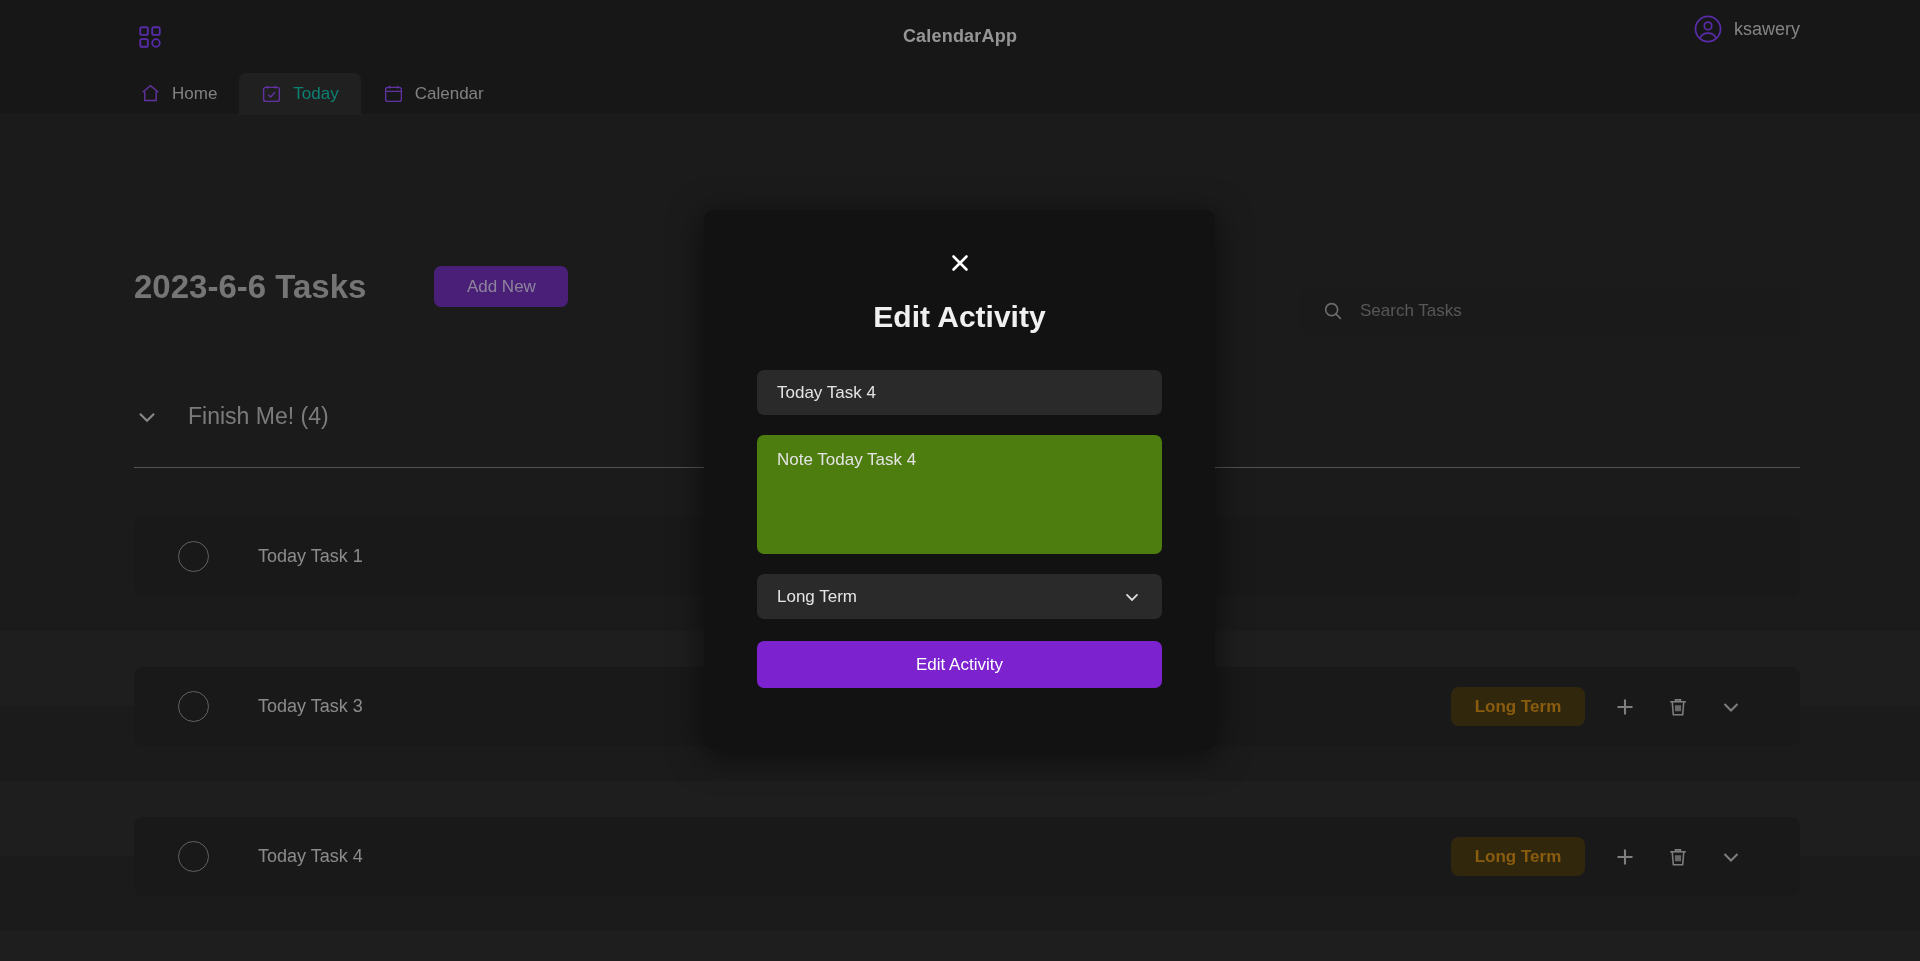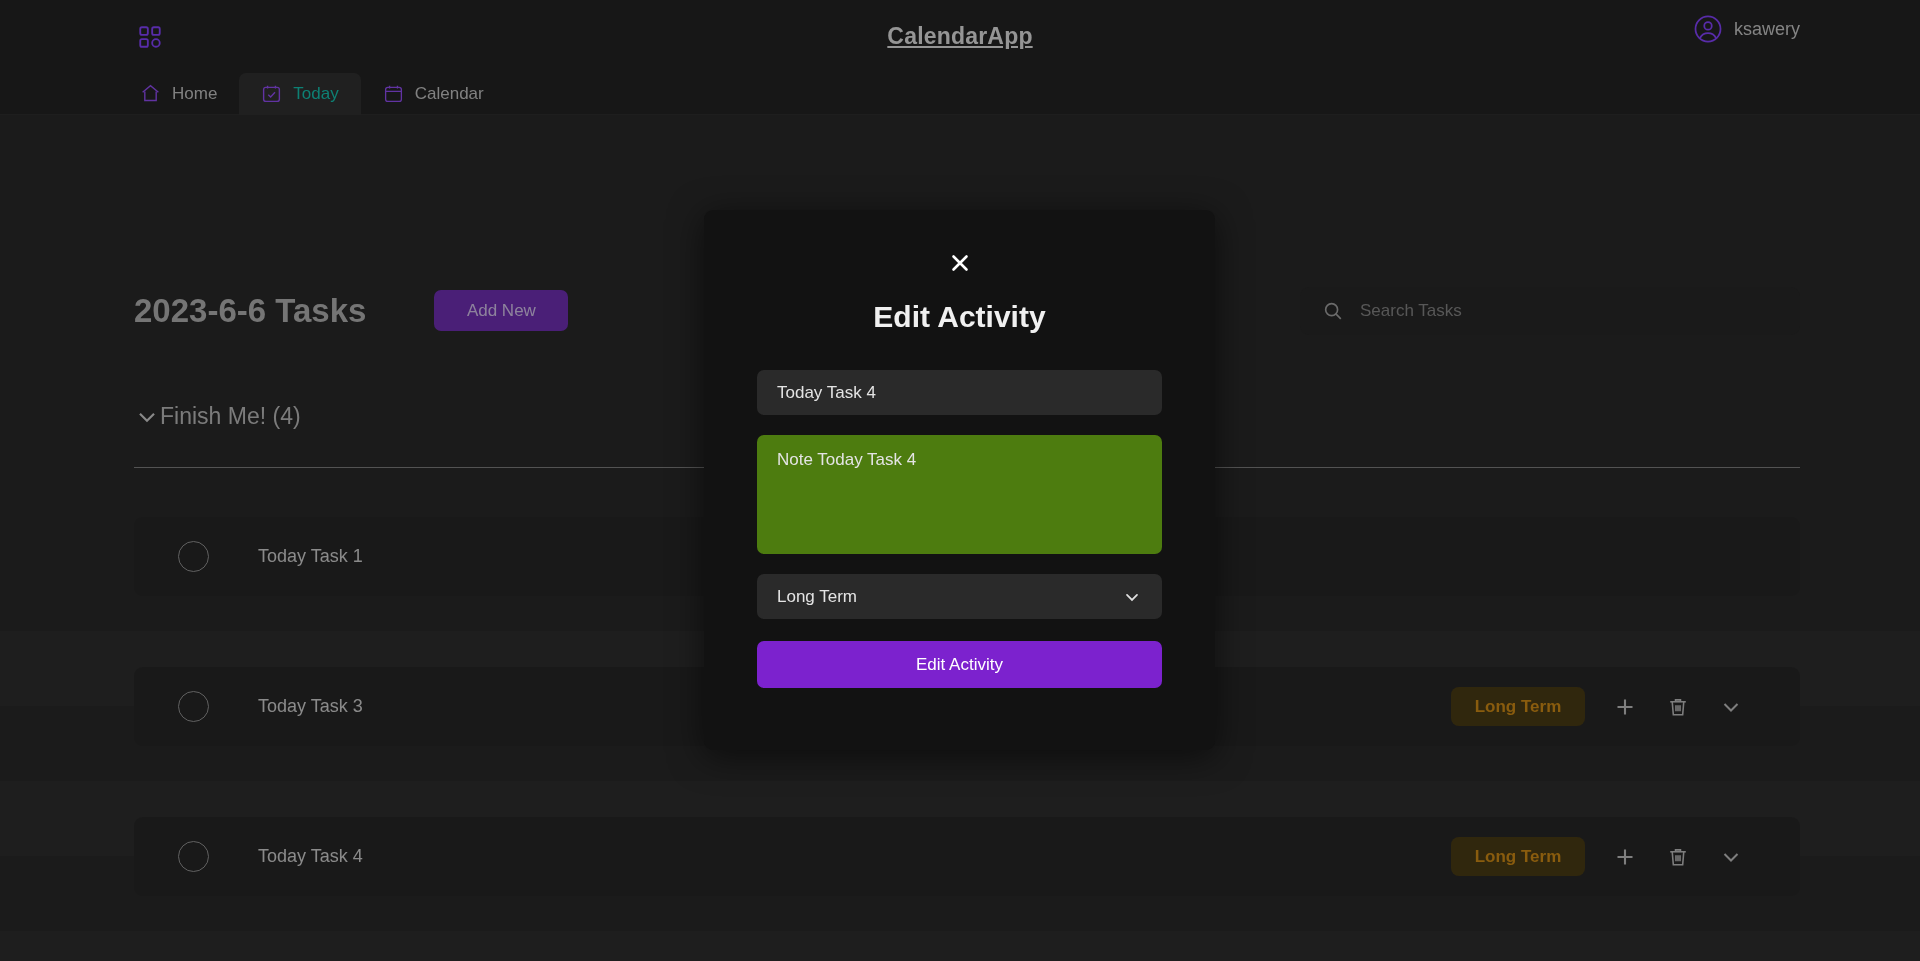--- a/index.html
+++ b/index.html
@@ -15,21 +15,21 @@
   .header {
     position: relative; height: 73px; background: #222222;
     display: flex; align-items: center;
   }
   .logo-btn {
     position: absolute; left: 131px; top: 18px;
     width: 38px; height: 38px; display: flex; align-items: center; justify-content: center;
   }
   .app-title {
     position: absolute; left: 0; right: 0; text-align: center;
-    font-size: 23px; font-weight: bold; color: #d6d6d6; letter-spacing: .2px; text-decoration: underline;
+    font-size: 18px; font-weight: bold; color: #d6d6d6; letter-spacing: .2px;
   }
   .user-box {
     position: absolute; right: 120px; top: 14px;
     display: flex; align-items: center; gap: 11px;
   }
   .user-name { font-size: 18px; color: #bdbdbd; }
 
   
   .navbar {
     position: relative; height: 42px; background: #222222;
@@ -43,21 +43,21 @@
     border-radius: 7px 7px 0 0;
     background: transparent;
   }
   .nav-tab.active { background: #2e2e2e; color: #14b8a6; }
 
   
   .main { position: relative; height: 888px; background: #272727; }
 
   .title-row {
     position: absolute; left: 134px; top: 151px;
-    display: flex; align-items: center; gap: 68px; margin-top: 24px;
+    display: flex; align-items: center; gap: 68px;
   }
   .page-title { font-size: 33px; font-weight: bold; color: #a8a8a8; }
   .add-new-btn {
     width: 134px; height: 41px; border-radius: 7px;
     background: #6a2dab; color: #cbbbe0;
     font-size: 17px; display: flex; align-items: center; justify-content: center;
     border: none; font-family: inherit;
   }
 
   .search-wrap {
@@ -67,21 +67,21 @@
   }
   .search-input {
     flex: 1; background: transparent; border: none; outline: none;
     color: #c9c9c9; font-size: 17px; font-family: inherit; height: 100%;
   }
   .search-input::placeholder { color: #7d7d7d; }
 
   
   .section-head {
     position: absolute; left: 134px; top: 288px;
-    display: flex; align-items: center; 
+    display: flex; align-items: center; gap: 28px;
   }
   .section-label { font-size: 23px; color: #b1b1b1; }
   .section-divider {
     position: absolute; left: 134px; right: 120px; top: 352px;
     height: 1px; background: #777777;
   }
 
   
   .task-list { position: absolute; left: 0; right: 0; top: 366px; }
   .task-band { position: relative; width: 100%; height: 150px; }

